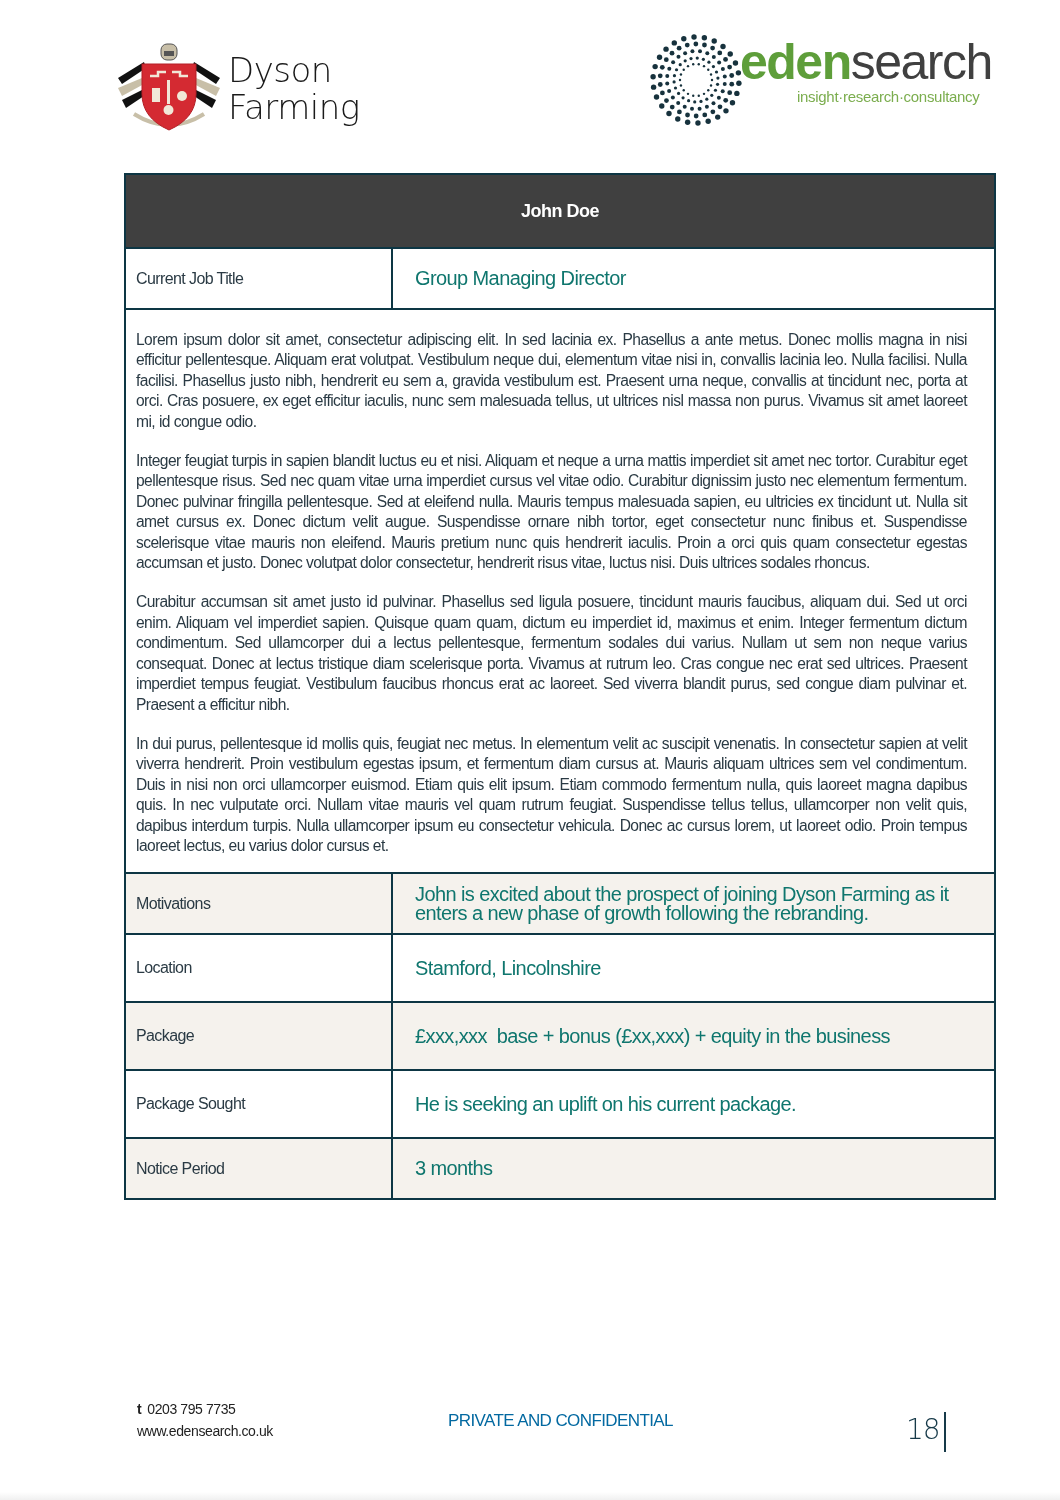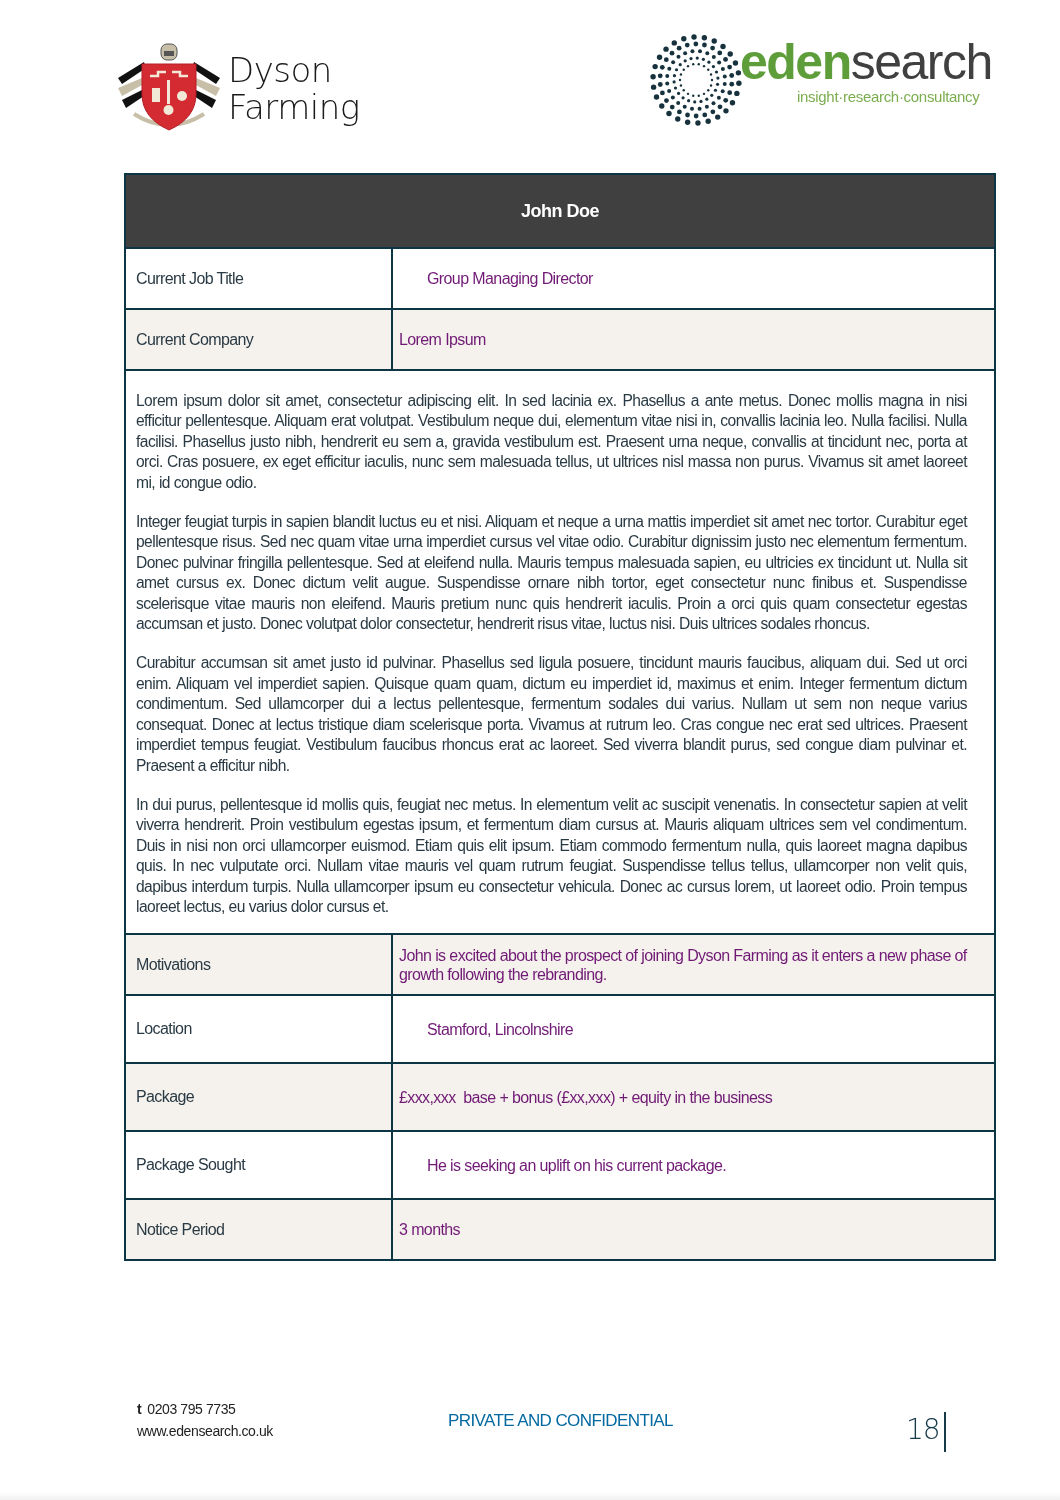--- a/index.html
+++ b/index.html
@@ -19,24 +19,24 @@
   .logo-eden svg { position: absolute; left: 0; top: 0; }
   .eden-word { position: absolute; left: 92px; top: 4px; font-family: "Liberation Sans", sans-serif; font-size: 50px; line-height: 56px; letter-spacing: -1.5px; white-space: nowrap; }
   .eden-word .green { color: #5e9e3a; font-weight: bold; }
   .eden-word .navy { color: #404040; }
   .eden-tag { position: absolute; left: 149px; top: 58px; font-size: 15px; color: #7bad4e; white-space: nowrap; letter-spacing: -0.3px; }
 
   
   .profile { position: absolute; left: 124px; top: 173px; width: 872px; border: 2px solid #0d3644; box-sizing: border-box; }
   .profile-header { height: 72px; background: #404040; color: #ffffff; display: flex; align-items: center; justify-content: center; font-weight: bold; font-size: 18px; letter-spacing: -0.5px; }
   .row { display: flex; border-top: 2px solid #0d3644; box-sizing: border-box; }
-  .row.white { background: #ffffff; gap: 28px; }
+  .row.white { background: #ffffff; }
   .row.beige { background: #f5f2ed; }
   .cell-label { width: 267px; border-right: 2px solid #0d3644; padding: 0 10px; box-sizing: border-box; display: flex; align-items: center; font-size: 16px; letter-spacing: -0.6px; color: #2a3a44; }
-  .cell-value { flex: 1; padding: 0 6px; display: flex; align-items: center; font-size: 16px; letter-spacing: -0.6px; color: #701a75; line-height: 19px; }
+  .cell-value { flex: 1; padding: 0 22px; display: flex; align-items: center; font-size: 20px; letter-spacing: -0.6px; color: #0f766e; line-height: 19px; }
   .h60 { height: 61px; }
   .h62 { height: 68px; }
 
   .bio { background: #ffffff; border-top: 2px solid #0d3644; padding: 20px 27px 16px 10px; }
   .bio p { margin: 0 0 19px 0; font-size: 15.6px; line-height: 20.4px; text-align: justify; letter-spacing: -0.55px; color: #2a3a44; }
   .bio p:last-child { margin-bottom: 0; }
 
   
   .footer-contact { position: absolute; left: 137px; top: 1398px; font-size: 14px; line-height: 22px; color: #222; letter-spacing: -0.4px; }
   .footer-contact .t { font-weight: bold; margin-right: 6px; }
@@ -199,24 +199,20 @@
 
 <div class="profile">
   <div class="profile-header">
     <span>John Doe</span>
   </div>
 
   <div class="row white h60">
     <div class="cell-label">Current Job Title</div>
     <div class="cell-value">Group Managing Director</div>
   </div>
-  <div class="row beige h60">
-    <div class="cell-label">Current Company</div>
-    <div class="cell-value">Lorem Ipsum</div>
-  </div>
 
   <div class="bio">
     <p>Lorem ipsum dolor sit amet, consectetur adipiscing elit. In sed lacinia ex. Phasellus a ante metus. Donec mollis magna in nisi efficitur pellentesque. Aliquam erat volutpat. Vestibulum neque dui, elementum vitae nisi in, convallis lacinia leo. Nulla facilisi. Nulla facilisi. Phasellus justo nibh, hendrerit eu sem a, gravida vestibulum est. Praesent urna neque, convallis at tincidunt nec, porta at orci. Cras posuere, ex eget efficitur iaculis, nunc sem malesuada tellus, ut ultrices nisl massa non purus. Vivamus sit amet laoreet mi, id congue odio.</p>
     <p>Integer feugiat turpis in sapien blandit luctus eu et nisi. Aliquam et neque a urna mattis imperdiet sit amet nec tortor. Curabitur eget pellentesque risus. Sed nec quam vitae urna imperdiet cursus vel vitae odio. Curabitur dignissim justo nec elementum fermentum. Donec pulvinar fringilla pellentesque. Sed at eleifend nulla. Mauris tempus malesuada sapien, eu ultricies ex tincidunt ut. Nulla sit amet cursus ex. Donec dictum velit augue. Suspendisse ornare nibh tortor, eget consectetur nunc finibus et. Suspendisse scelerisque vitae mauris non eleifend. Mauris pretium nunc quis hendrerit iaculis. Proin a orci quis quam consectetur egestas accumsan et justo. Donec volutpat dolor consectetur, hendrerit risus vitae, luctus nisi. Duis ultrices sodales rhoncus.</p>
     <p>Curabitur accumsan sit amet justo id pulvinar. Phasellus sed ligula posuere, tincidunt mauris faucibus, aliquam dui. Sed ut orci enim. Aliquam vel imperdiet sapien. Quisque quam quam, dictum eu imperdiet id, maximus et enim. Integer fermentum dictum condimentum. Sed ullamcorper dui a lectus pellentesque, fermentum sodales dui varius. Nullam ut sem non neque varius consequat. Donec at lectus tristique diam scelerisque porta. Vivamus at rutrum leo. Cras congue nec erat sed ultrices. Praesent imperdiet tempus feugiat. Vestibulum faucibus rhoncus erat ac laoreet. Sed viverra blandit purus, sed congue diam pulvinar et. Praesent a efficitur nibh.</p>
     <p>In dui purus, pellentesque id mollis quis, feugiat nec metus. In elementum velit ac suscipit venenatis. In consectetur sapien at velit viverra hendrerit. Proin vestibulum egestas ipsum, et fermentum diam cursus at. Mauris aliquam ultrices sem vel condimentum. Duis in nisi non orci ullamcorper euismod. Etiam quis elit ipsum. Etiam commodo fermentum nulla, quis laoreet magna dapibus quis. In nec vulputate orci. Nullam vitae mauris vel quam rutrum feugiat. Suspendisse tellus tellus, ullamcorper non velit quis, dapibus interdum turpis. Nulla ullamcorper ipsum eu consectetur vehicula. Donec ac cursus lorem, ut laoreet odio. Proin tempus laoreet lectus, eu varius dolor cursus et.</p>
   </div>
 
   <div class="row beige h60">
     <div class="cell-label">Motivations</div>

